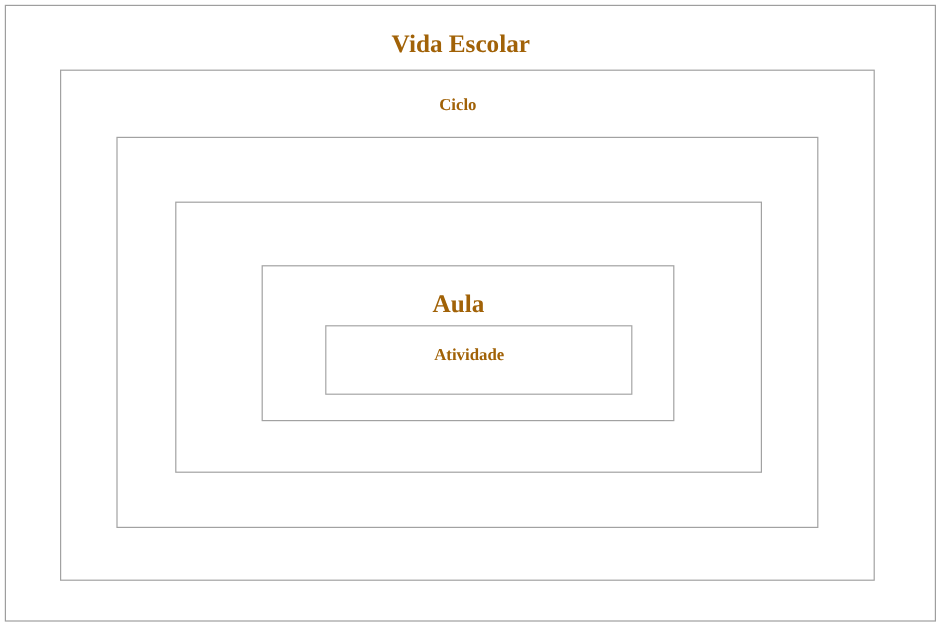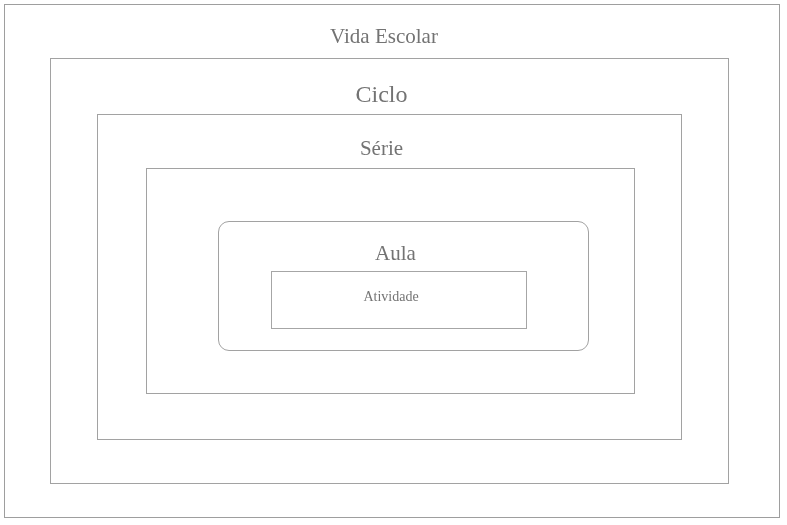--- a/index.html
+++ b/index.html
@@ -29,42 +29,43 @@
     background: transparent;
     border: 1px solid #a2a2a2;
   }
   .box > .box-label {
     position: absolute;
     left: 0;
     right: 16px;
     text-align: center;
     white-space: nowrap;
     line-height: 1;
-    color: #737373;
+    color: #a16207;
+    font-weight: bold;
   }
 
   
   #box-vida-escolar {
     left: 4px;  top: 4px;
     width: 776px; height: 514px;
     border-color: #9e9e9e;
   }
   #box-vida-escolar > .box-label {
     top: 21px;
     font-size: 21px;
   }
 
   
   #box-ciclo {
     left: 45px;  top: 53px;
     width: 679px; height: 426px;
   }
   #box-ciclo > .box-label {
     top: 23px;
-    font-size: 24px;
+    font-size: 14px;
   }
 
   
   #box-serie {
     left: 46px;  top: 55px;
     width: 585px; height: 326px;
   }
   #box-serie > .box-label {
     top: 23px;
     font-size: 21px;
@@ -76,21 +77,21 @@
     width: 489px; height: 226px;
   }
   #box-unidade-modulo > .box-label {
     top: 22px;
     font-size: 21px;
   }
 
   
   #box-aula {
     left: 71px;  top: 52px;
-    width: 371px; height: 130px; border-radius: 11px;
+    width: 344px; height: 130px;
   }
   #box-aula > .box-label {
     top: 21px;
     font-size: 21px;
   }
 
   
   #box-atividade {
     left: 52px;  top: 49px;
     width: 256px; height: 58px;
@@ -106,21 +107,20 @@
 
 <div id="canvas">
 
   <div class="box" id="box-vida-escolar">
     <div class="box-label">Vida Escolar</div>
 
     <div class="box" id="box-ciclo">
       <div class="box-label">Ciclo</div>
 
       <div class="box" id="box-serie">
-        <div class="box-label">Série</div>
 
         <div class="box" id="box-unidade-modulo">
 
           <div class="box" id="box-aula">
             <div class="box-label">Aula</div>
 
             <div class="box" id="box-atividade">
               <div class="box-label">Atividade</div>
             </div>
 

